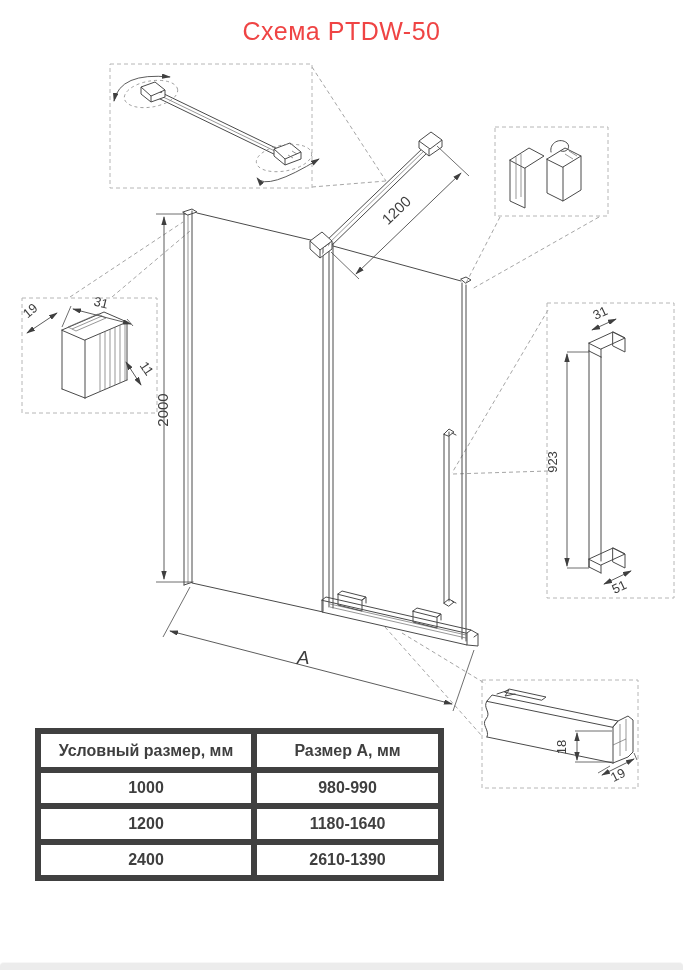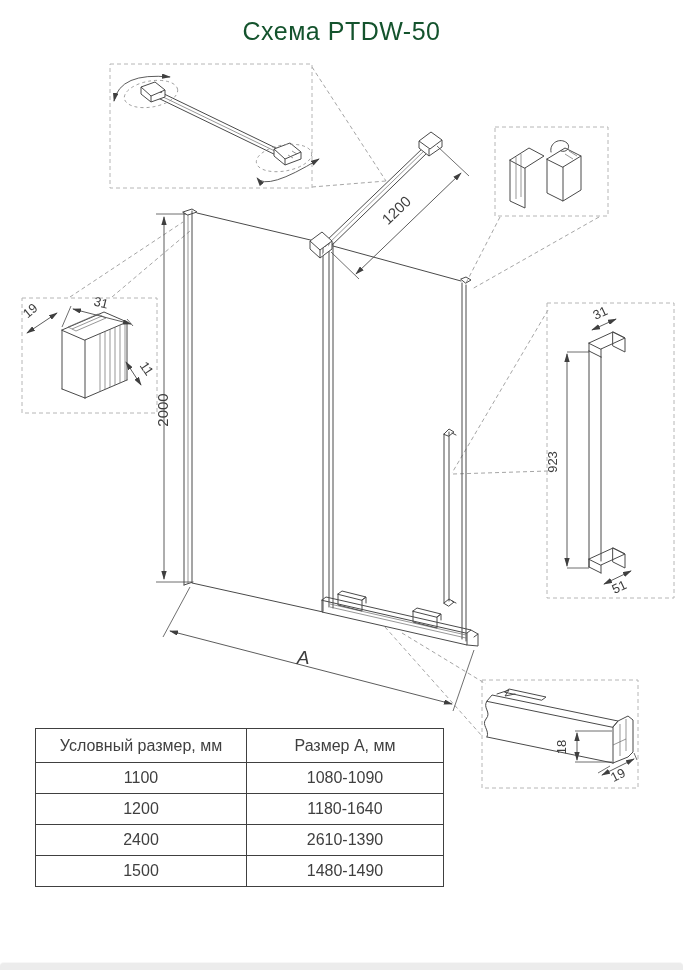--- a/index.html
+++ b/index.html
@@ -2,42 +2,42 @@
 <html><head>
 <meta charset="utf-8">
 <style>
   html,body{margin:0;padding:0;}
   body{
     width:683px;height:970px;position:relative;background:#ffffff;
     font-family:"Liberation Sans",sans-serif;overflow:hidden;
   }
   .title{
     position:absolute;top:17px;left:0;width:683px;text-align:center;
-    font-size:25px;color:#14532d;letter-spacing:.5px;
+    font-size:25px;color:#ef4444;letter-spacing:.5px;
   }
   svg.drawing{position:absolute;left:0;top:0;}
   svg{font-family:"Liberation Sans",sans-serif;}
   .ln{fill:none;stroke:#4a4a4a;stroke-width:1;stroke-linejoin:round;stroke-linecap:round;}
   .lnf{fill:#ffffff;stroke:#4a4a4a;stroke-width:1;stroke-linejoin:round;}
   .lt{fill:none;stroke:#6a6a6a;stroke-width:.7;stroke-linejoin:round;}
   .dimln{fill:none;stroke:#4a4a4a;stroke-width:.9;}
   .ext{fill:none;stroke:#4a4a4a;stroke-width:.8;}
   .dash-box{fill:none;stroke:#b6b6b6;stroke-width:1;stroke-dasharray:4 3;}
   .leader{fill:none;stroke:#9b9b9b;stroke-width:.9;stroke-dasharray:4 3;}
   .dash-ell{fill:none;stroke:#8f8f8f;stroke-width:.8;stroke-dasharray:3 3;}
   .dim{fill:#3d3d3d;font-size:15px;}
   .dim-s{fill:#3d3d3d;font-size:13px;}
   .dimA{fill:#3d3d3d;font-size:19px;font-style:italic;}
   .size-table{
     position:absolute;left:35px;top:728px;width:409px;
     border-collapse:collapse;color:#3f3f3f;font-size:16px;table-layout:fixed;
   }
   .size-table th,.size-table td{
-    border:1px solid #404040;text-align:center;vertical-align:middle;
-    font-weight:normal;padding:0;
+    border:6px solid #404040;text-align:center;vertical-align:middle;
+    font-weight:bold;padding:0;
   }
   .size-table th{height:33px;}
   .size-table td{height:30px;}
   .col1{width:210px;}
   .bottom-strip{
     position:absolute;left:0;bottom:0;width:683px;height:7px;
     background:#ececec;border-top:1px solid #f7f7f7;border-radius:4px 4px 0 0;
   }
 </style>
 </head>
@@ -189,31 +189,27 @@
 
 <table class="size-table">
   <thead>
     <tr>
       <th class="col1">Условный размер, мм</th>
       <th>Размер А, мм</th>
     </tr>
   </thead>
   <tbody>
     <tr>
-      <td>1100</td>
-      <td>1080-1090</td>
+      <td>1000</td>
+      <td>980-990</td>
     </tr>
     <tr>
       <td>1200</td>
       <td>1180-1640</td>
     </tr>
     <tr>
       <td>2400</td>
       <td>2610-1390</td>
     </tr>
-    <tr>
-      <td>1500</td>
-      <td>1480-1490</td>
-    </tr>
   </tbody>
 </table>
 
 <div class="bottom-strip"></div>
 
 </body></html>

